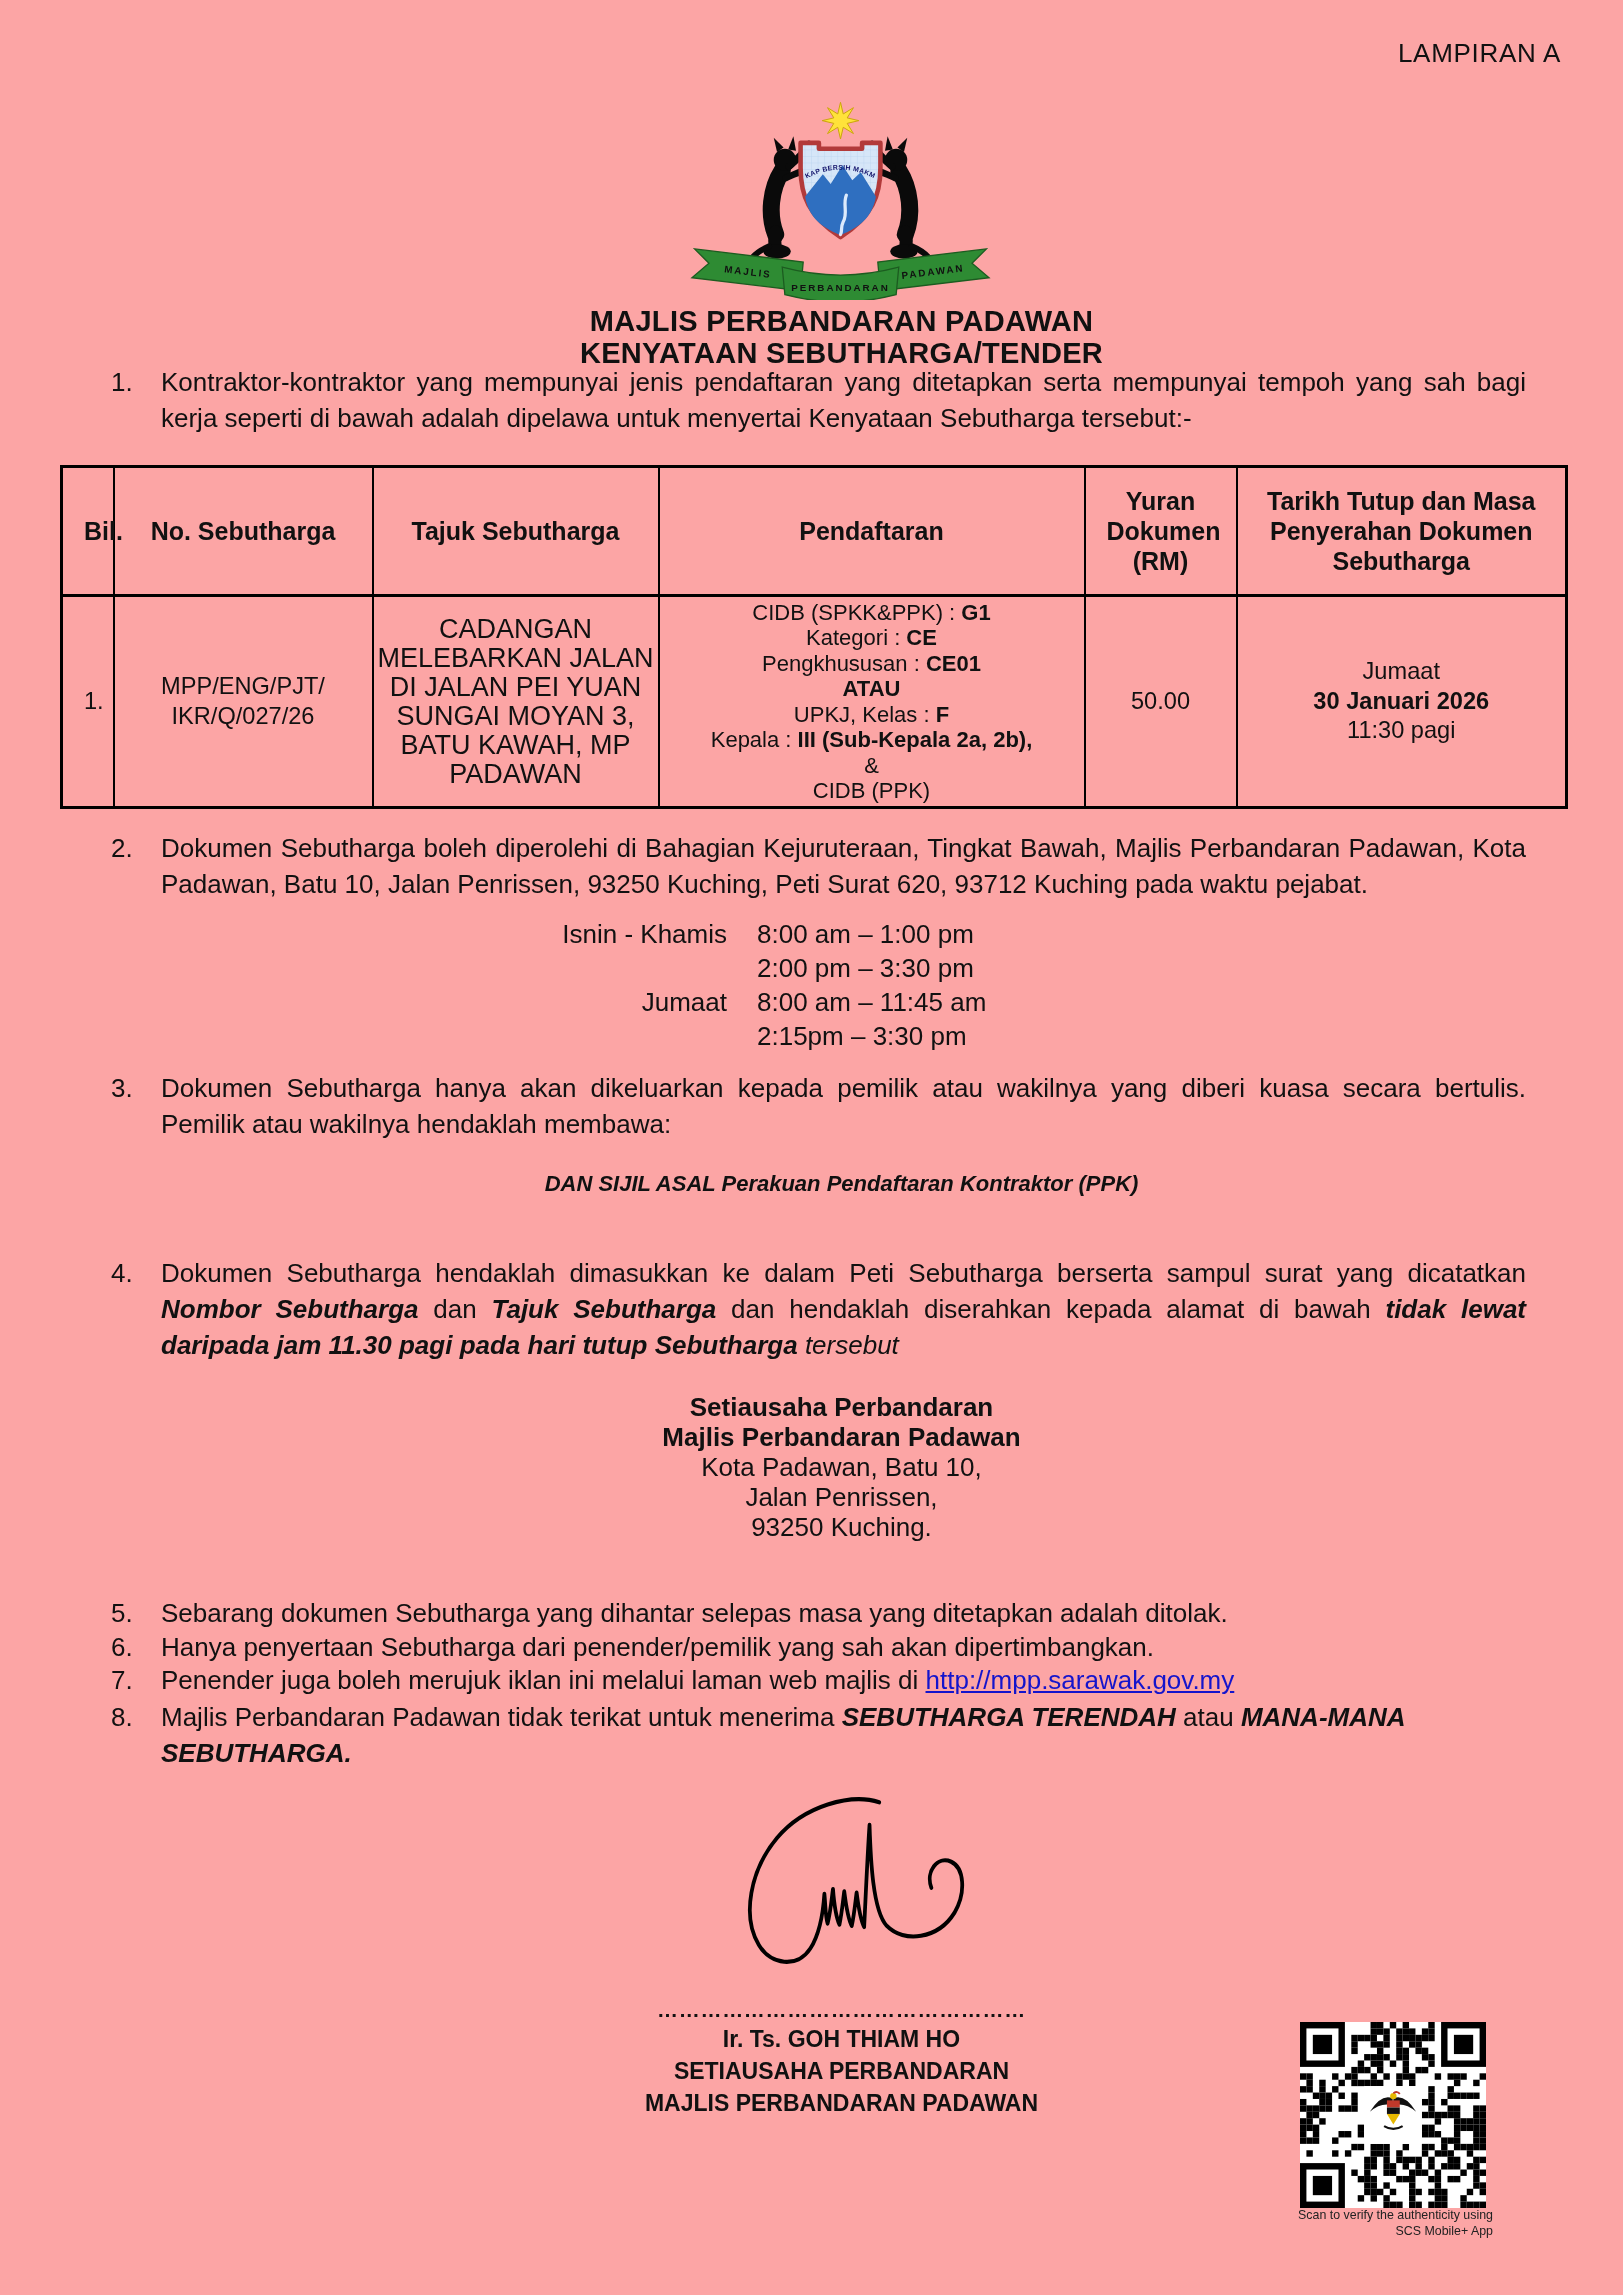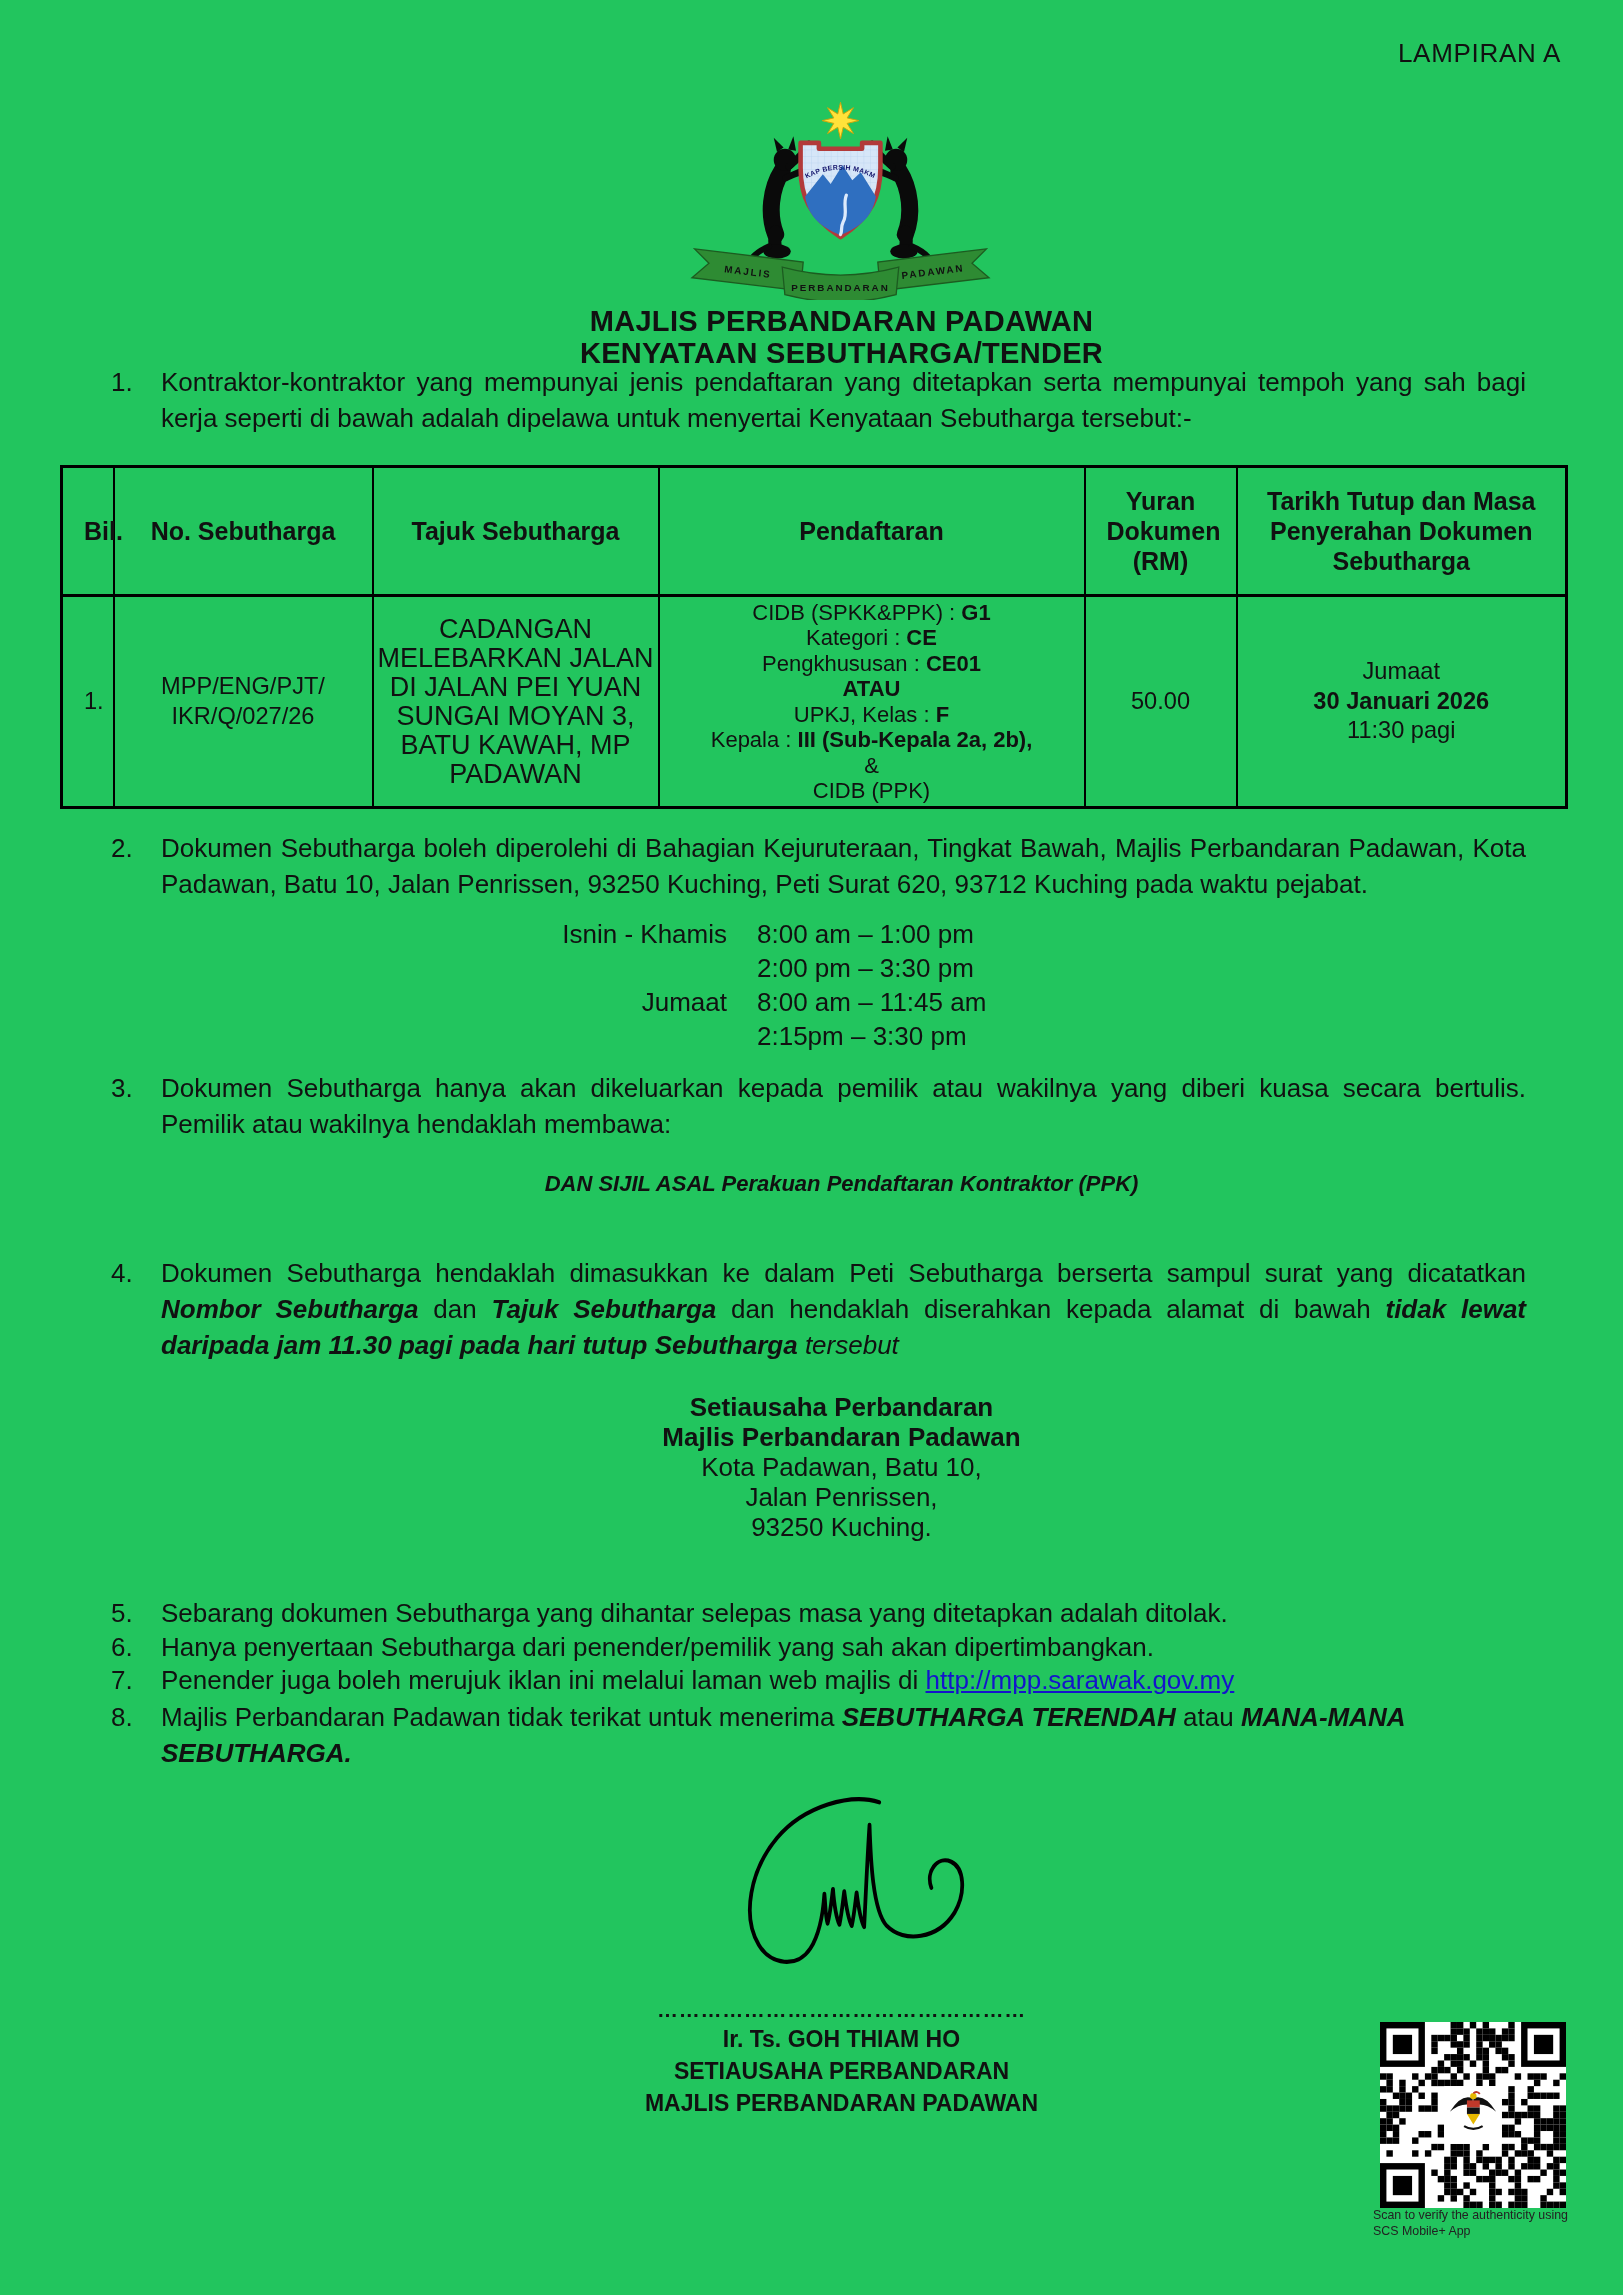--- a/index.html
+++ b/index.html
@@ -1,18 +1,18 @@
 <!DOCTYPE html>
 <html style="--link: #1414cc;font-size:10.5px"><head>
 <meta charset="utf-8">
 <title>Document</title>
 <style>
   html,body{margin:0;padding:0;background:#888;}
   .page{
-    position:relative; width:1623px; height:2295px; background:#22c55e;
+    position:relative; width:1623px; height:2295px; background:#fca5a5;
     font-family:"Liberation Sans", sans-serif; color:#111; overflow:hidden;
     margin:0 auto;
   }
   .lampiran{position:absolute; top:38px; right:62px; font-size:26px; letter-spacing:0.7px;}
   .crest{position:absolute; top:97px; left:654px; width:373px; height:203px;}
   .title{position:absolute; top:305px; left:59px; width:1565px; text-align:center;
          font-weight:bold; font-size:29px; line-height:32px; letter-spacing:0.3px;}
   .para{position:absolute; left:111px; width:1415px; display:flex; font-size:26px; line-height:36px;}
   .para .num{flex:none; width:50px;}
   .para .txt{flex:1; text-align:justify;}
@@ -39,21 +39,21 @@
         font-size:22px; font-weight:bold; font-style:italic; line-height:35px;}
 
   .address{position:absolute; top:1392px; left:59px; width:1565px; text-align:center;
            font-size:26px; line-height:30px;}
 
   .sigimg{position:absolute; top:1794px; left:690px;}
   .sigblock{position:absolute; top:1997px; left:59px; width:1565px; text-align:center;}
   .dots{font-size:21px; font-weight:bold; letter-spacing:0.7px; line-height:26px;}
   .signame{font-size:23px; font-weight:bold; line-height:32px;}
 
-  .qrwrap{position:absolute; top:2022px; left:1373px; width:200px; text-align:left;}
+  .qrwrap{position:absolute; top:2022px; left:1293px; width:200px; text-align:right;}
   .qrwrap svg{width:186px; height:186px; display:block; margin:0 auto;}
   .qrcap{font-size:12.4px; line-height:15.7px; color:#222;}
 </style>
 </head>
 <body>
 
 <div class="page">
 
   <div class="lampiran">LAMPIRAN A</div>
 

